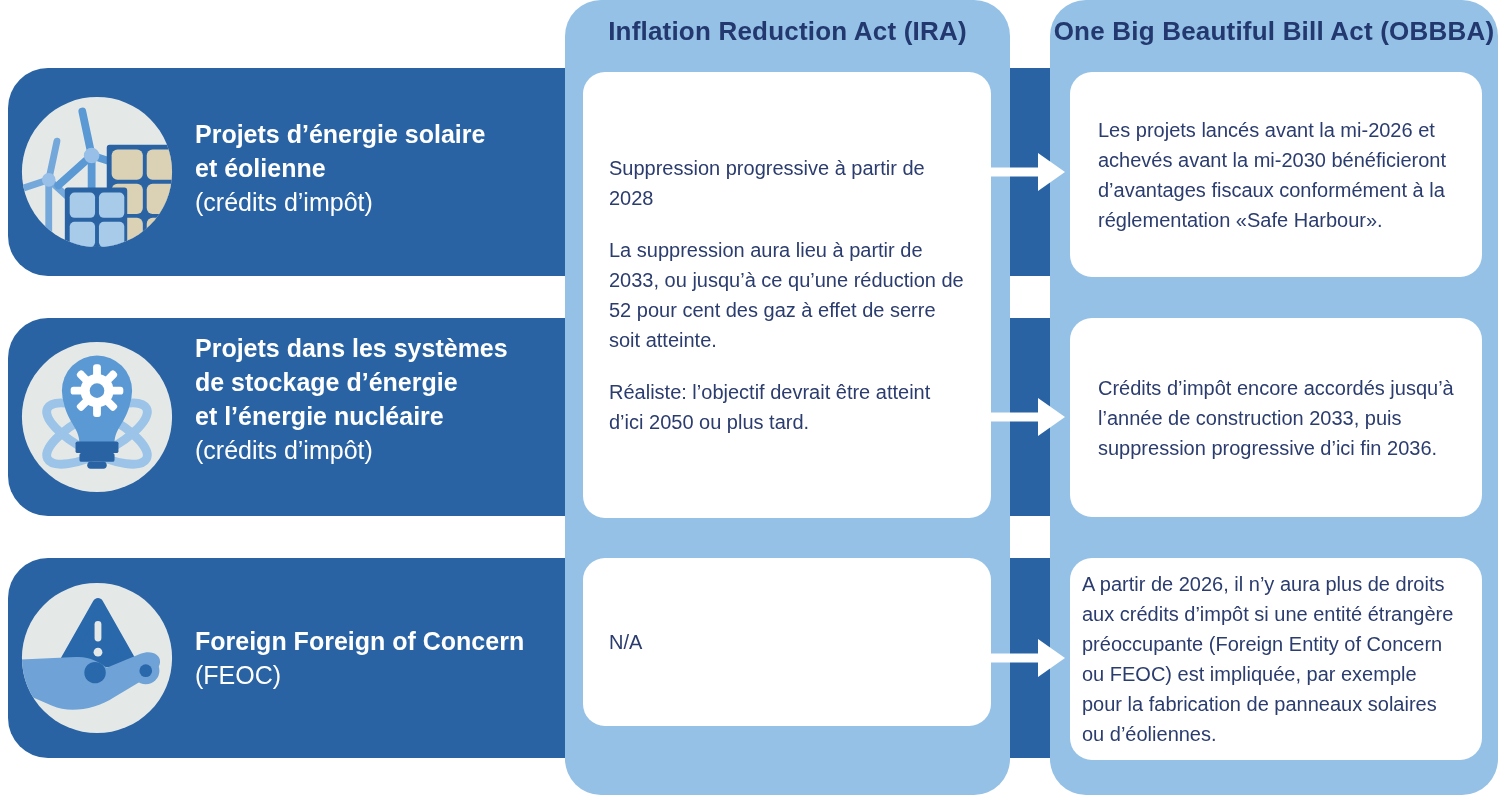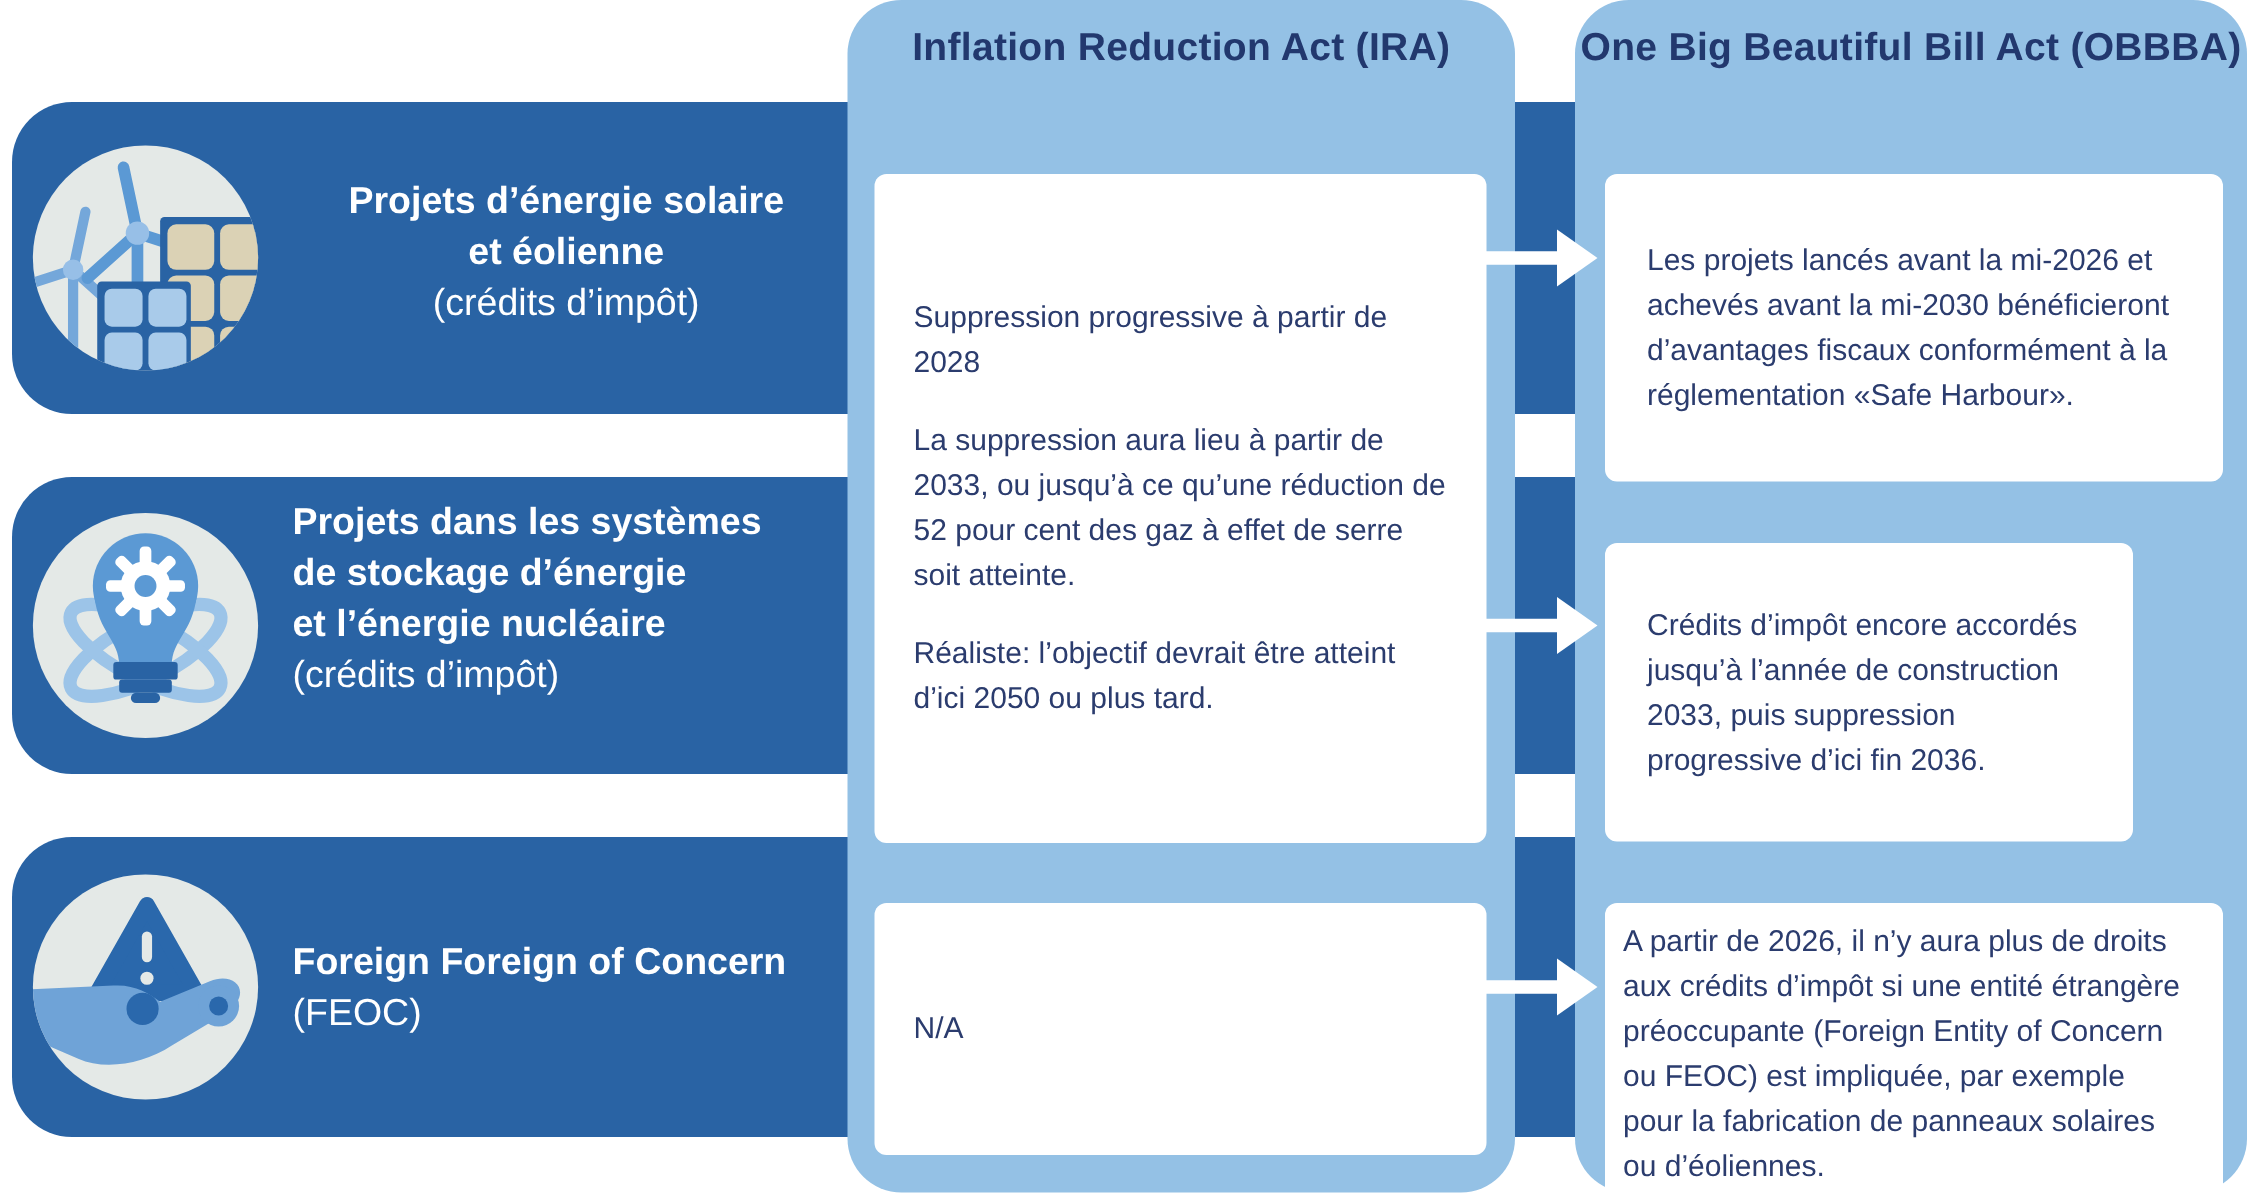--- a/index.html
+++ b/index.html
@@ -48,57 +48,56 @@
     color: #22386E;
     letter-spacing: 0.2px;
   }
   .ch-ira   { left: 565px;  width: 445px; }
   .ch-obbba { left: 1050px; width: 448px; }
 
   
   .card {
     position: absolute;
     background: #ffffff;
-    border-radius: 8px;
+    border-radius: 22px;
     color: #2B3C6E;
     font-size: 20px;
     line-height: 30px;
-    margin-top: 44px;
   }
   .card-ira-main {
     left: 583px; top: 72px; width: 408px; height: 446px;
     display: flex; flex-direction: column; justify-content: center;
     padding: 0 24px 0 26px;
   }
   .card-ira-main p { margin: 11px 0; }
   .card-ira-na {
     left: 583px; top: 558px; width: 408px; height: 168px;
     display: flex; align-items: center;
     padding: 0 24px 0 26px;
   }
   .card-ob { display: flex; align-items: center; padding: 0 20px 0 28px; }
   .card-ob1 { left: 1070px; top: 72px;  width: 412px; height: 205px; }
-  .card-ob2 { left: 1070px; top: 318px; width: 352px; height: 199px; }
+  .card-ob2 { left: 1070px; top: 318px; width: 412px; height: 199px; }
   .card-ob3 { left: 1070px; top: 558px; width: 412px; height: 202px; padding-left: 12px; }
 
   
   .row-label {
     position: absolute;
     left: 195px;
     width: 365px;
     color: #ffffff;
     display: flex;
     flex-direction: column;
     justify-content: center;
     font-size: 25px;
     line-height: 34px;
   }
   .row-label .title { font-weight: bold; white-space: pre-line; }
   .row-label .subtitle { font-weight: normal; }
-  .rl1 { top: 68px;  height: 200px; text-align: center; }
+  .rl1 { top: 68px;  height: 200px; }
   .rl2 { top: 318px; height: 162px; }
   .rl3 { top: 558px; height: 200px; }
 
   
   .icon-wrap { position: absolute; left: 19px; width: 156px; height: 156px; }
   .iw1 { top: 94px; }
   .iw2 { top: 339px; }
   .iw3 { top: 580px; }
   .icon-wrap svg { display: block; width: 156px; height: 156px; }
 

